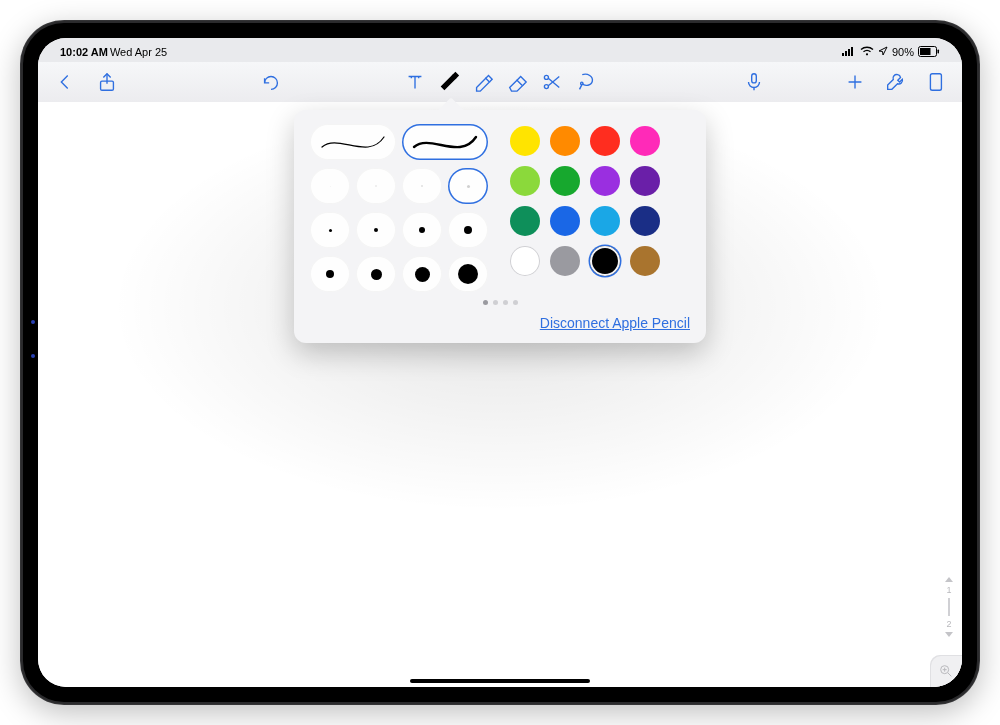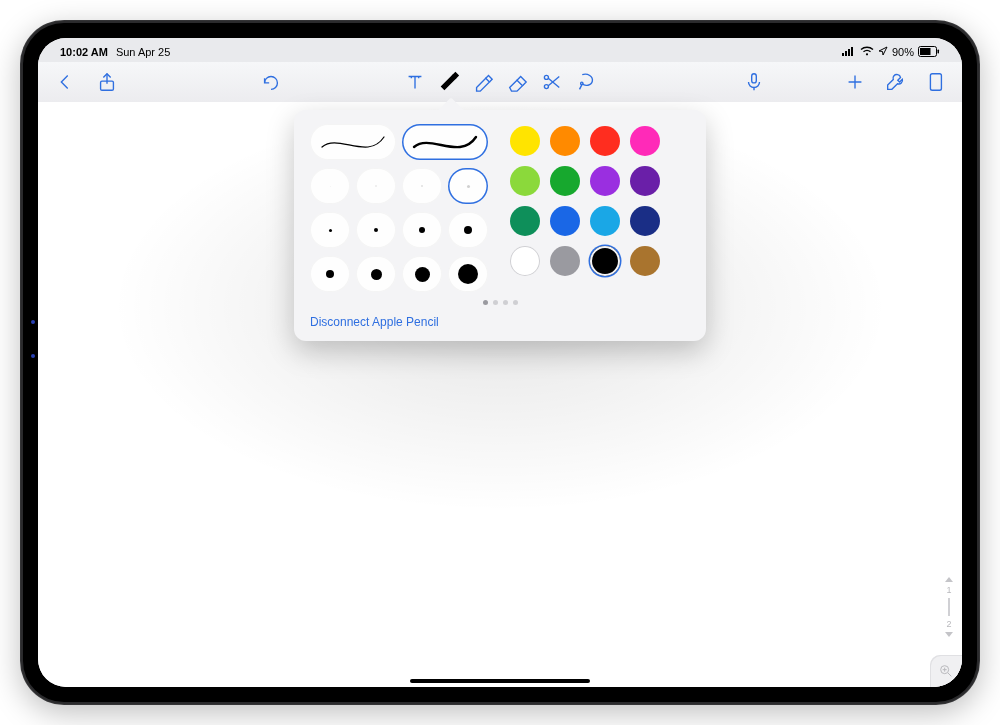--- a/index.html
+++ b/index.html
@@ -5,21 +5,21 @@
   html,body{margin:0;padding:0;background:#fff;font-family:-apple-system,Helvetica,Arial,sans-serif;}
   .stage{width:1000px;height:725px;position:relative;background:#fff;}
   .device{position:absolute;left:20px;top:20px;width:960px;height:685px;border-radius:44px;background:#2a2a2c;box-shadow:0 8px 30px rgba(0,0,0,0.25), inset 0 0 2px rgba(255,255,255,0.2);}
   .device::before{content:"";position:absolute;inset:3px;border-radius:41px;background:#000;}
   .side-dots{position:absolute;left:11px;top:300px;display:flex;flex-direction:column;gap:30px;}
   .side-dots span{width:4px;height:4px;border-radius:50%;background:#3a5bff;opacity:.7;}
   .home-indicator{position:absolute;bottom:22px;left:50%;transform:translateX(-50%);width:180px;height:4px;border-radius:3px;background:#000;z-index:50;}
   .screen{position:absolute;left:18px;top:18px;right:18px;bottom:18px;border-radius:28px;overflow:hidden;background:#f3f3f5;}
 
   .statusbar{height:20px;padding:4px 22px 0;display:flex;justify-content:space-between;align-items:center;font-size:11px;color:#000;background:#e9eaed;}
-  .status-left{display:flex;gap:8px;font-weight:600;align-items:flex-end;}
+  .status-left{display:flex;gap:2px;font-weight:600;align-items:flex-end;}
   .status-left .date{font-weight:400;}
   .status-right{display:flex;align-items:center;gap:4px;}
   .status-right .pct{font-size:11px;}
 
   .toolbar{height:40px;background:linear-gradient(#f6f7f9,#ececef);border-bottom:1px solid #d6d6d9;display:flex;align-items:center;padding:0 12px;position:relative;}
   .tb-group{display:flex;align-items:center;gap:14px;}
   .tb-left{position:absolute;left:14px;display:flex;gap:16px;}
   .tb-undo{position:absolute;left:220px;}
   .tb-center{position:absolute;left:50%;transform:translateX(-50%);gap:8px;}
   .tb-mic{position:absolute;right:195px;}
@@ -38,21 +38,21 @@
   .brush.wide{grid-column:span 2;width:86px;}
   .brush.sel{box-shadow:inset 0 0 0 1.5px #2f6fe0;}
   .dot{border-radius:50%;background:#000;}
   .color-grid{display:grid;grid-template-columns:repeat(4,34px);grid-auto-rows:34px;gap:6px;}
   .swatch{width:30px;height:30px;border-radius:50%;margin:auto;}
   .swatch.sel{box-shadow:0 0 0 1.5px #2f6fe0, inset 0 0 0 2px #f4f4f6;}
   .swatch.white{box-shadow:inset 0 0 0 1px #d0d0d4;}
   .pager{display:flex;gap:5px;justify-content:center;margin:6px 0 4px;}
   .pager span{width:5px;height:5px;border-radius:50%;background:#cfcfd3;}
   .pager span.on{background:#9a9aa0;}
-  .disconnect{color:#2f6fe0;text-align:left;font-size:12px;padding:6px 0 2px;cursor:pointer;}
+  .disconnect{color:#2f6fe0;text-align:right;font-size:14px;padding:6px 0 2px;cursor:pointer;text-decoration:underline;}
 
   .page-ruler{position:absolute;right:4px;bottom:50px;width:18px;display:flex;flex-direction:column;align-items:center;gap:3px;color:#b9b9bd;font-size:9px;}
   .page-ruler .tri{width:0;height:0;border-left:4px solid transparent;border-right:4px solid transparent;}
   .page-ruler .up{border-bottom:5px solid #c4c4c8;}
   .page-ruler .dn{border-top:5px solid #c4c4c8;}
   .page-ruler .bar{width:2px;height:18px;background:#d0d0d4;}
   .zoom-corner{position:absolute;right:0;bottom:0;width:32px;height:32px;border-top-left-radius:10px;background:#f0f0f2;box-shadow:inset 1px 1px 0 #e0e0e3;display:flex;align-items:center;justify-content:center;}
   .zoom-corner svg{width:16px;height:16px;stroke:#b9b9bd;fill:none;stroke-width:1.5;}
 </style>
 </head>
@@ -61,21 +61,21 @@
  <div class="device">
    <div class="side-dots">
         <span></span>
         <span></span>
       </div>
    <div class="screen">
 
      <div class="statusbar">
        <div class="status-left">
          <span>10:02 AM</span>
-         <span class="date">Sun Apr 25</span>
+         <span class="date">Wed Apr 25</span>
        </div>
        <div class="status-right">
          <span>
            <svg width="14" height="10" viewBox="0 0 14 10">
                 <g fill="#000">
                   <rect x="0" y="7" width="2" height="3"></rect>
                   <rect x="3" y="5" width="2" height="5"></rect>
                   <rect x="6" y="3" width="2" height="7"></rect>
                   <rect x="9" y="1" width="2" height="9"></rect>
                 </g>

